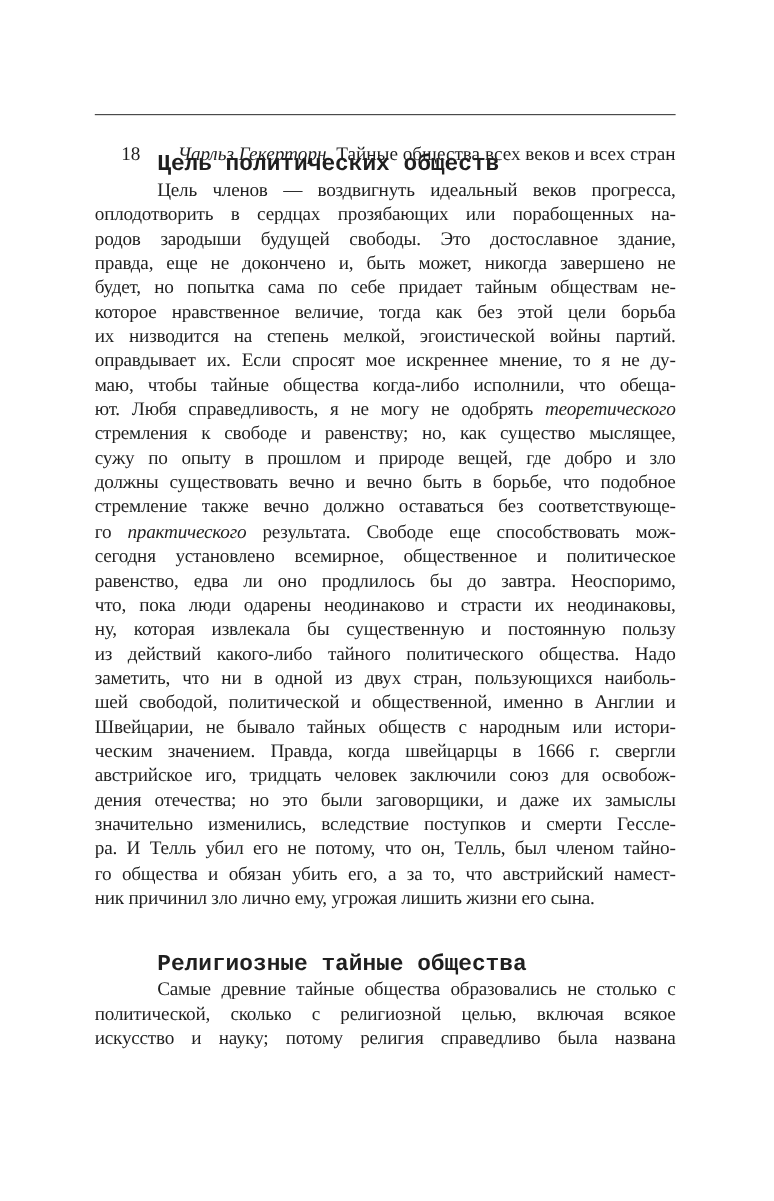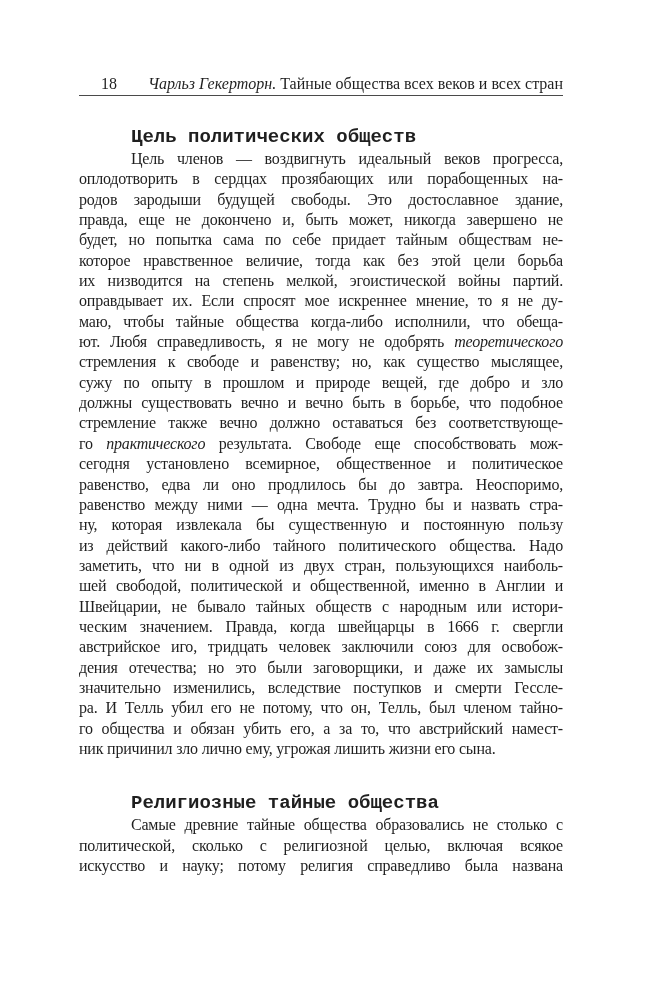--- a/index.html
+++ b/index.html
@@ -22,20 +22,21 @@
     width: 484px;
     display: flex;
     justify-content: space-between;
     align-items: baseline;
     font-size: 16px;
     line-height: 19px;
     white-space: nowrap;
   }
   .pg-num {
     padding-left: 22px;
+    margin-top: 45px;
   }
   .run-title i {
     font-style: italic;
   }
   .rule {
     position: absolute;
     left: 79px;
     top: 95px;
     width: 484px;
     height: 0;
@@ -102,21 +103,21 @@
           <div class="line"><span>оправдывает их. Если спросят мое искреннее мнение, то я не ду-</span></div>
           <div class="line"><span>маю, чтобы тайные общества когда-либо исполнили, что обеща-</span></div>
           <div class="line"><span>ют. Любя справедливость, я не могу не одобрять </span><i>теоретического</i><span></span></div>
           <div class="line"><span>стремления к свободе и равенству; но, как существо мыслящее,</span></div>
           <div class="line"><span>сужу по опыту в прошлом и природе вещей, где добро и зло</span></div>
           <div class="line"><span>должны существовать вечно и вечно быть в борьбе, что подобное</span></div>
           <div class="line"><span>стремление также вечно должно оставаться без соответствующе-</span></div>
           <div class="line"><span>го </span><i>практического</i><span> результата. Свободе еще способствовать мож-</span></div>
           <div class="line"><span>сегодня установлено всемирное, общественное и политическое</span></div>
           <div class="line"><span>равенство, едва ли оно продлилось бы до завтра. Неоспоримо,</span></div>
-          <div class="line"><span>равенство между ними — одна мечта. Трудно бы и назвать стра-</span></div>
+          <div class="line"><span>что, пока люди одарены неодинаково и страсти их неодинаковы,</span></div>
           <div class="line"><span>ну, которая извлекала бы существенную и постоянную пользу</span></div>
           <div class="line"><span>из действий какого-либо тайного политического общества. Надо</span></div>
           <div class="line"><span>заметить, что ни в одной из двух стран, пользующихся наиболь-</span></div>
           <div class="line"><span>шей свободой, политической и общественной, именно в Англии и</span></div>
           <div class="line"><span>Швейцарии, не бывало тайных обществ с народным или истори-</span></div>
           <div class="line"><span>ческим значением. Правда, когда швейцарцы в 1666 г. свергли</span></div>
           <div class="line"><span>австрийское иго, тридцать человек заключили союз для освобож-</span></div>
           <div class="line"><span>дения отечества; но это были заговорщики, и даже их замыслы</span></div>
           <div class="line"><span>значительно изменились, вследствие поступков и смерти Гессле-</span></div>
           <div class="line"><span>ра. И Телль убил его не потому, что он, Телль, был членом тайно-</span></div>

